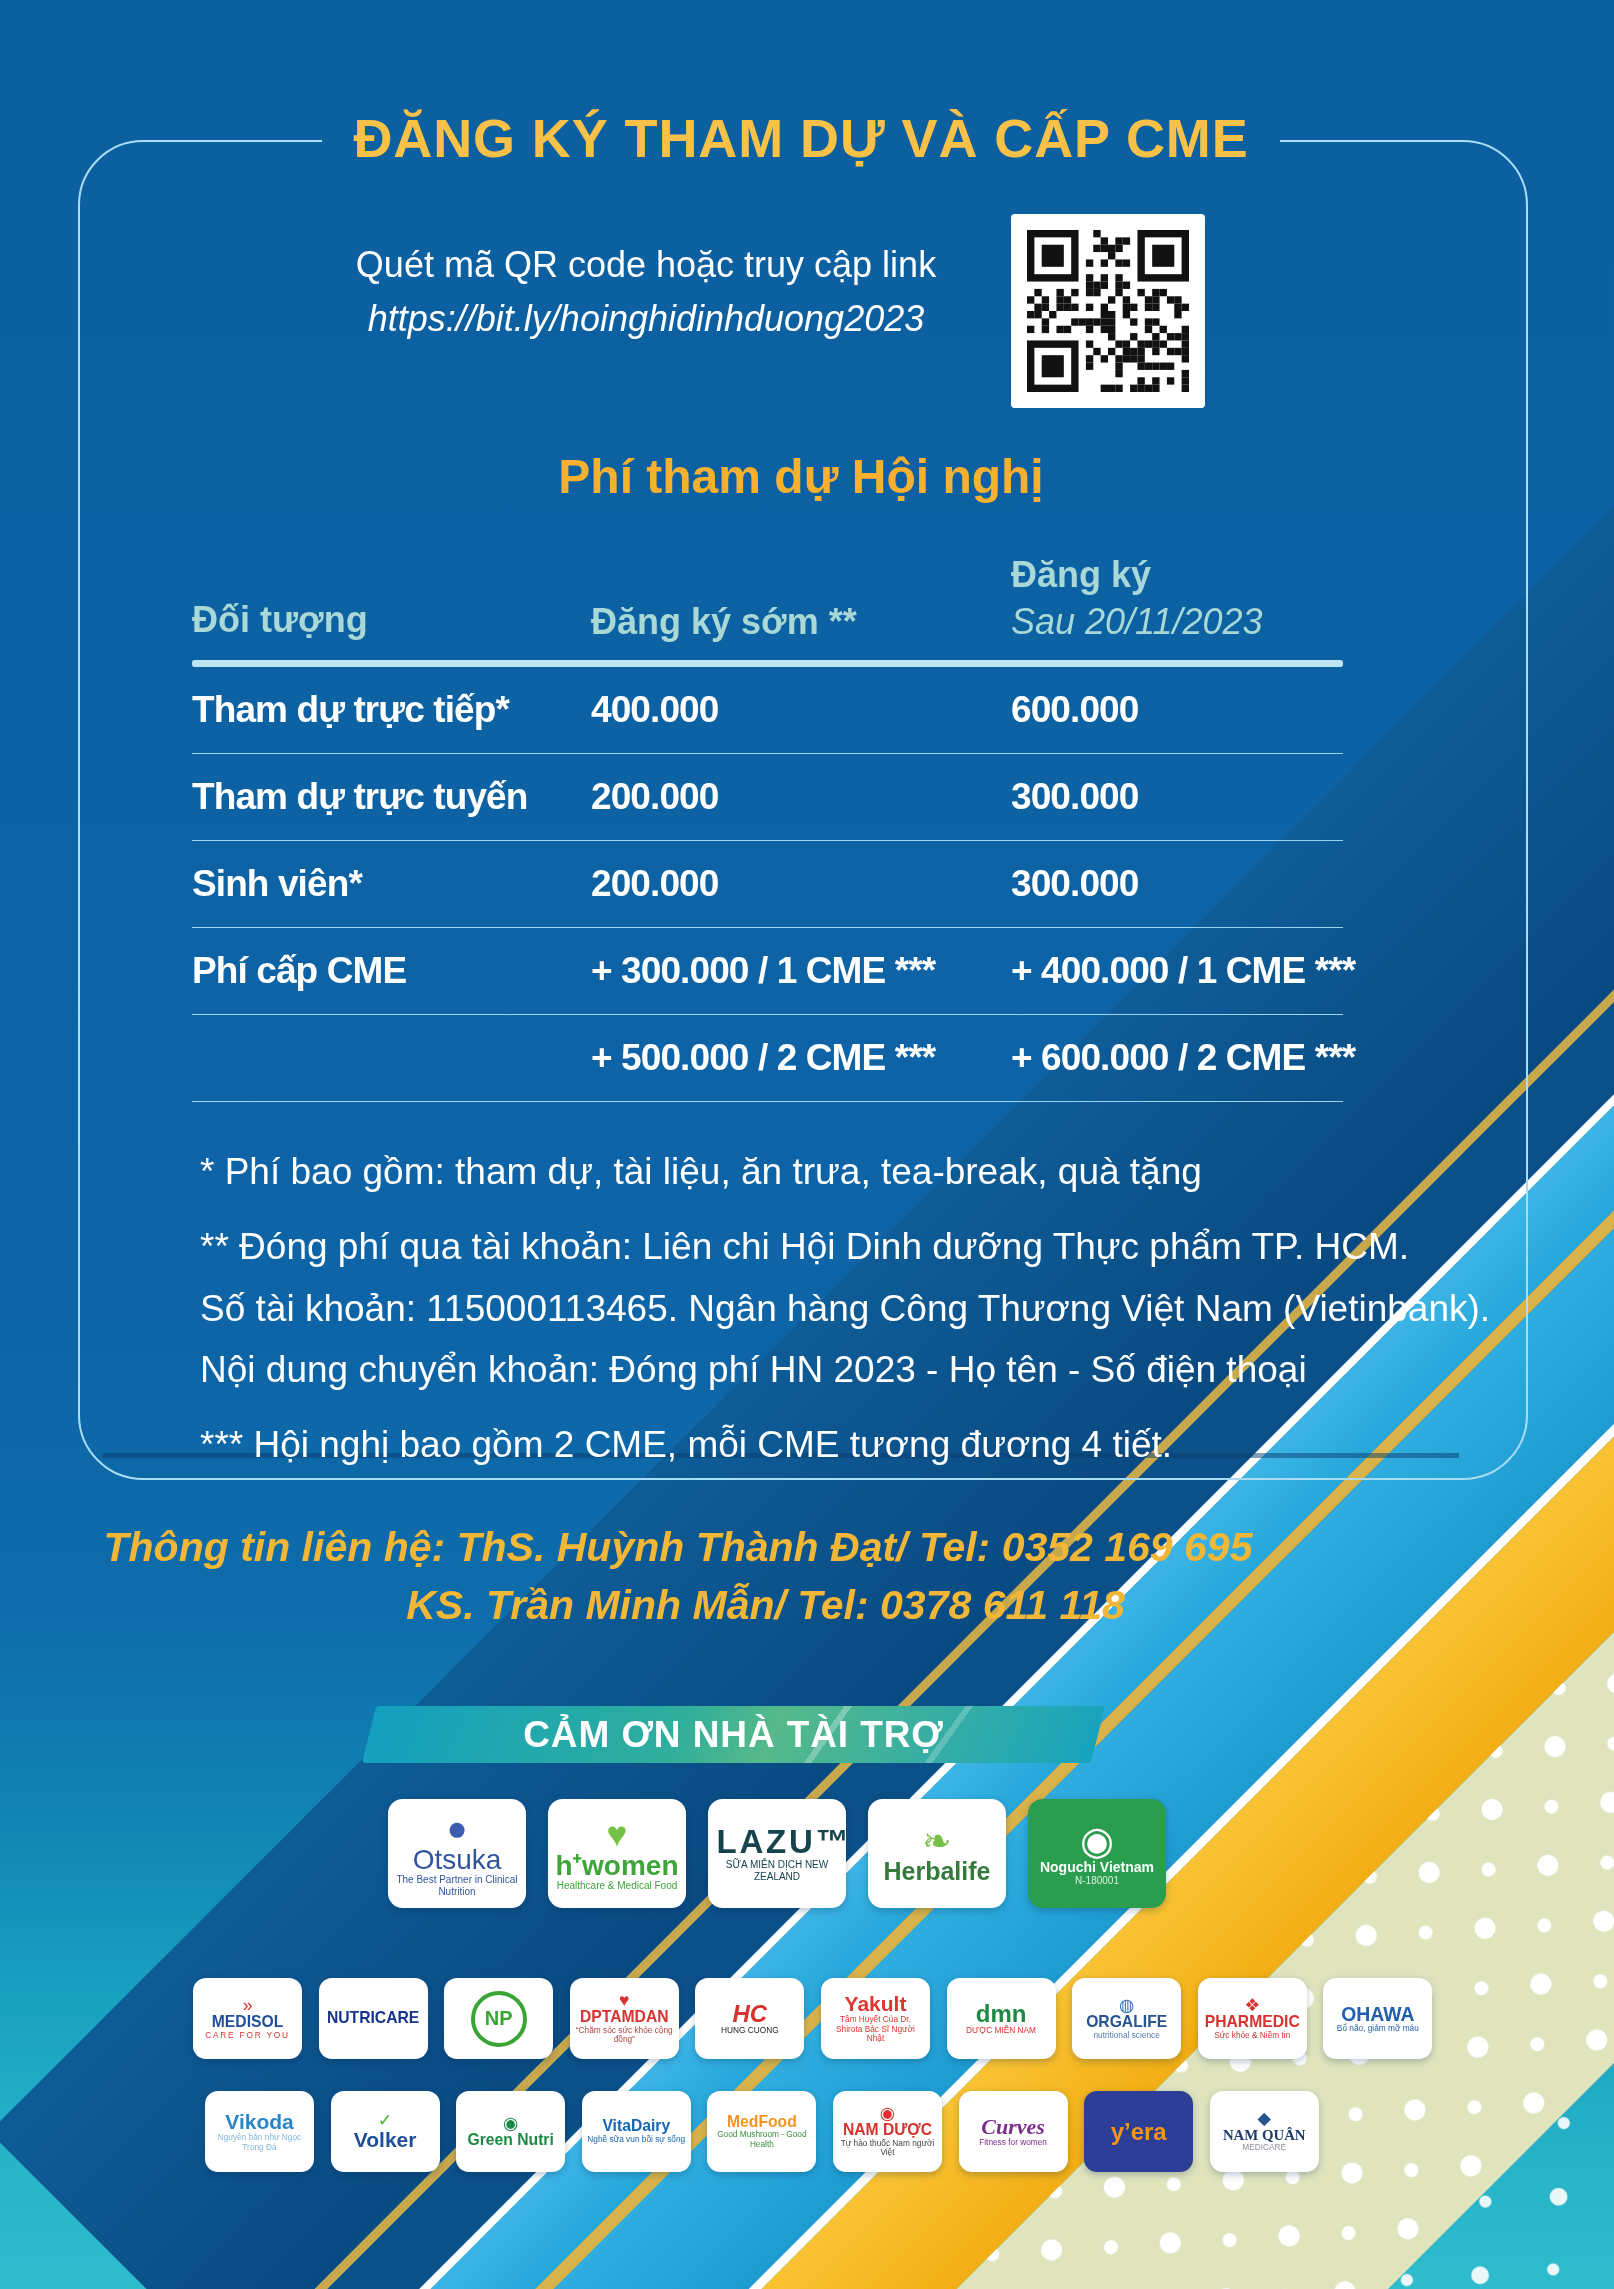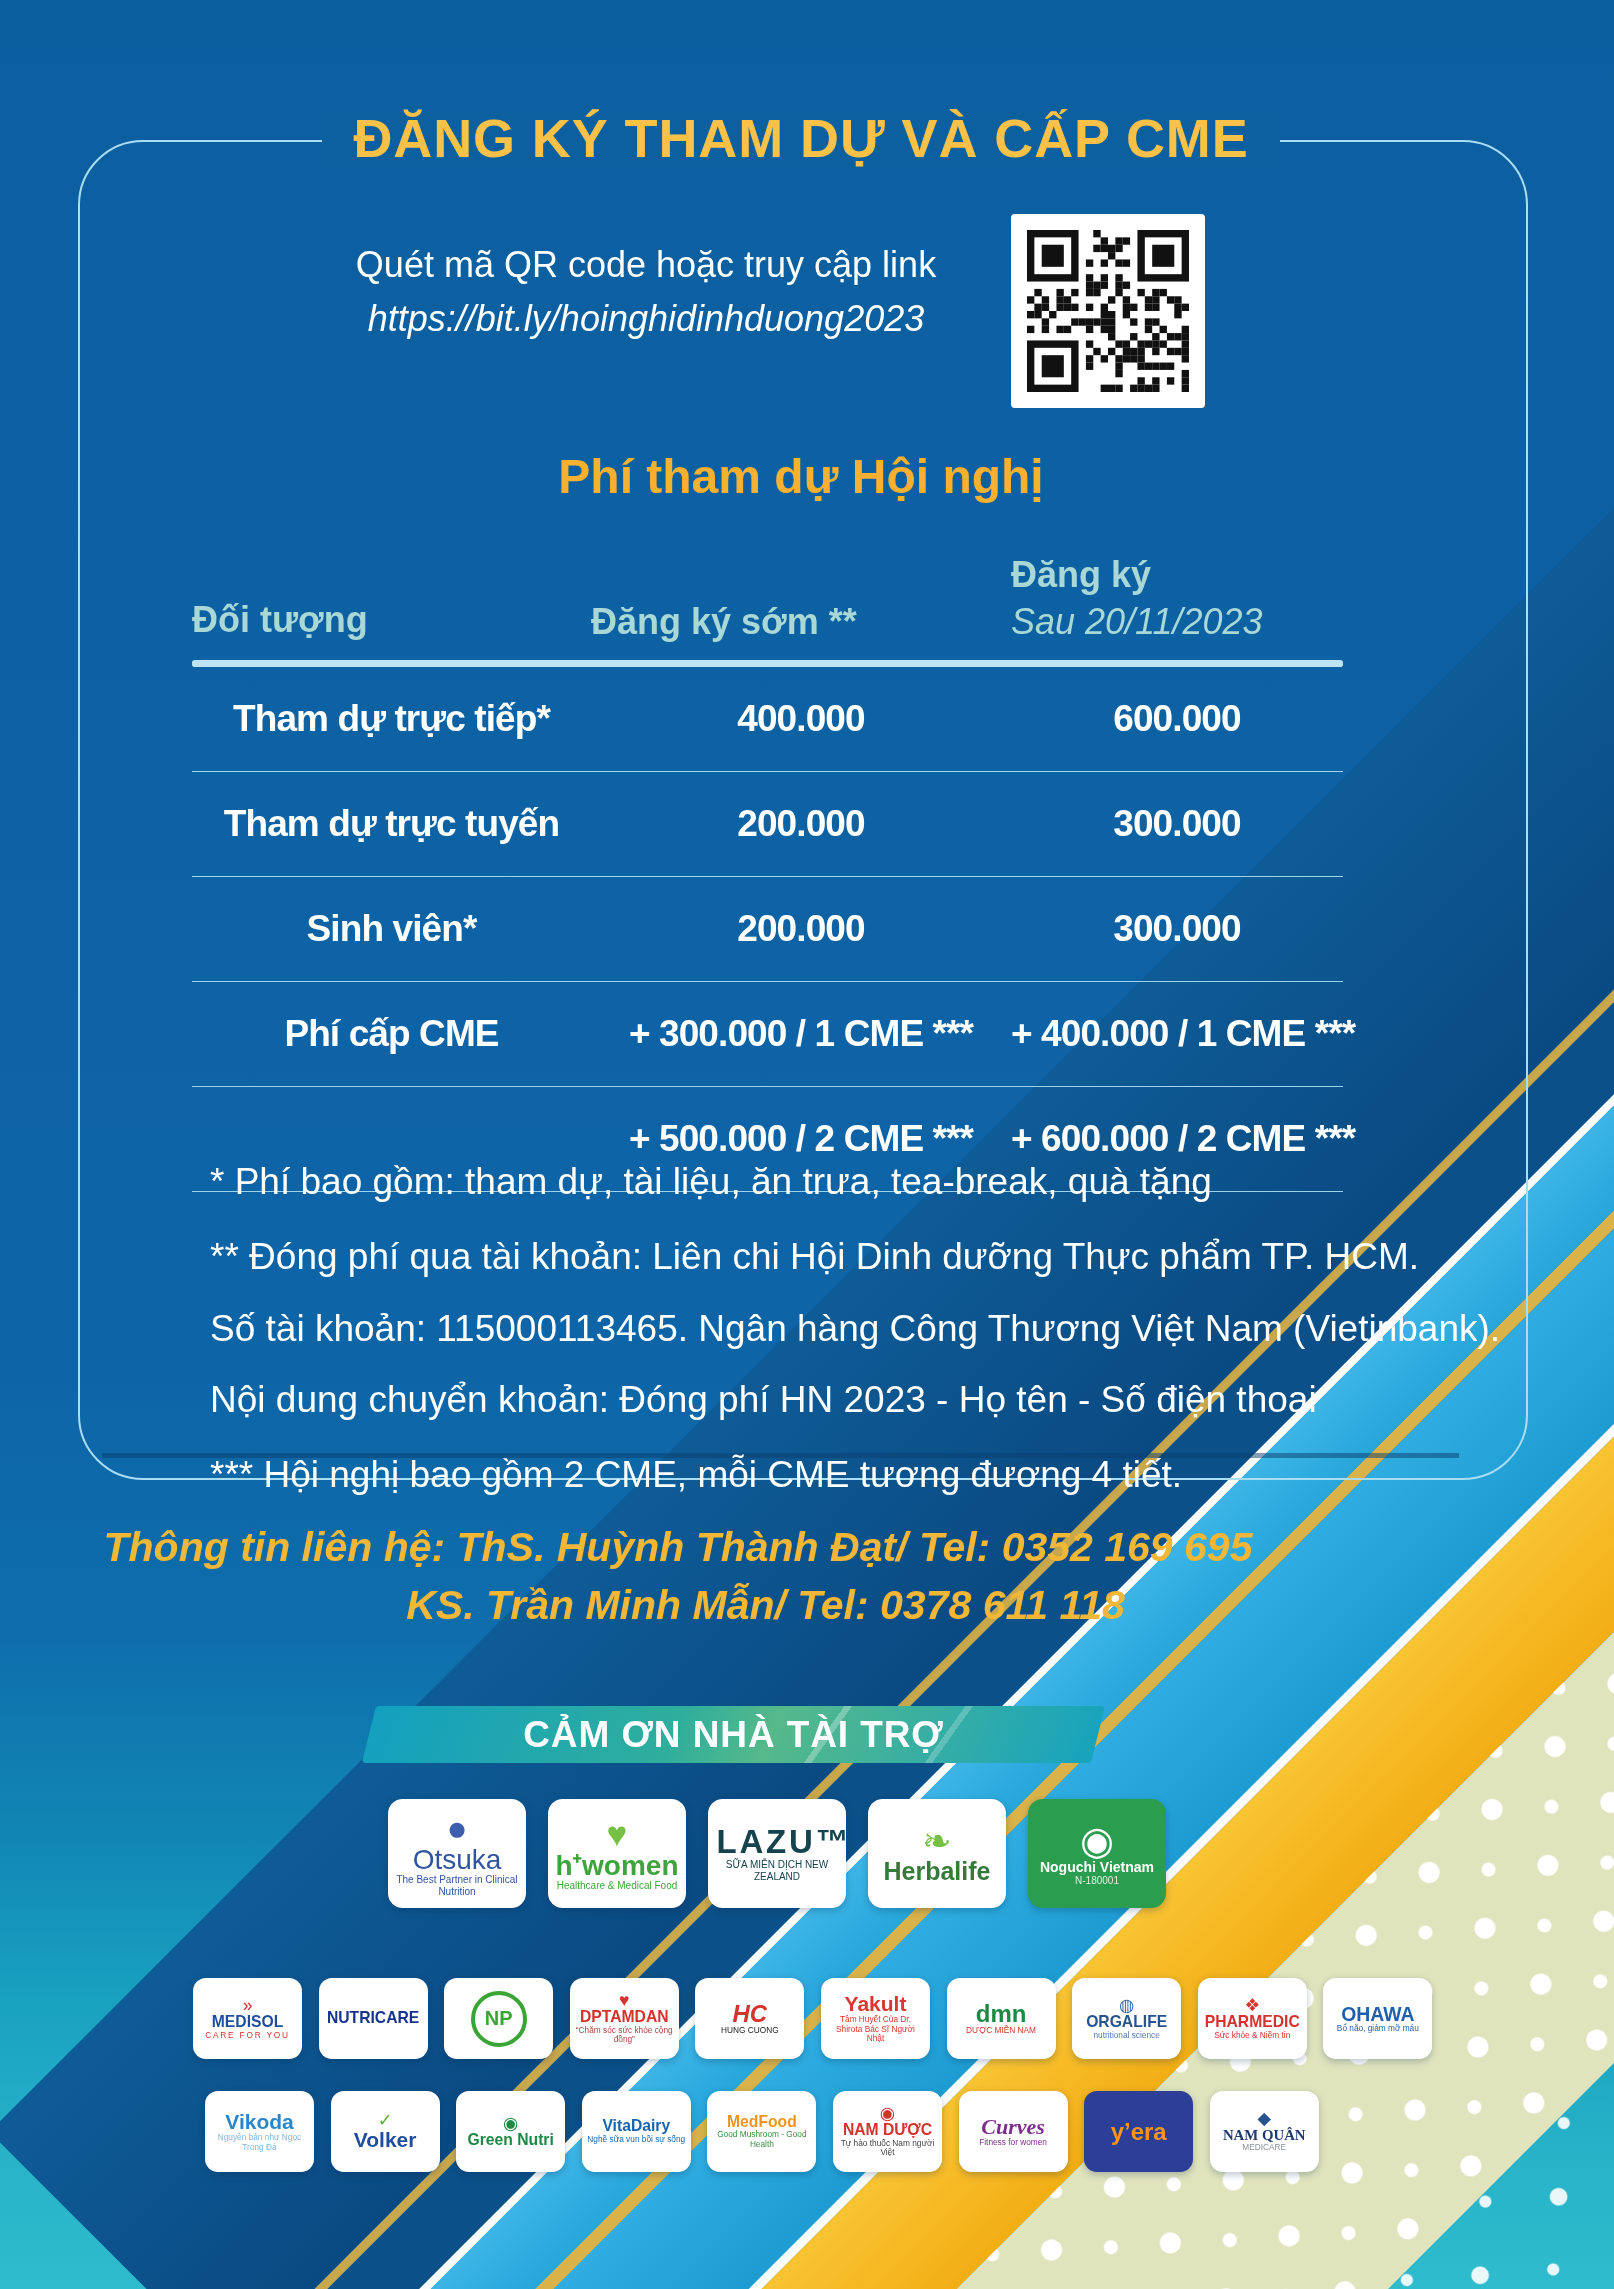--- a/index.html
+++ b/index.html
@@ -72,27 +72,27 @@
   }
   .fee-table{position:absolute;left:192px;top:552px;width:1151px;z-index:3;}
   .thead{display:grid;grid-template-columns:399px 420px 332px;align-items:end;}
   .th{color:#a9d8d6;font-size:36px;line-height:1.3;}
   .th .h1{font-weight:800;}
   .th .h2{font-style:italic;font-weight:400;}
   .th.c1{font-weight:800;padding-bottom:1.8px;}
   .hr-thick{margin-top:14.8px;height:6.5px;background:#bce4f2;border-radius:2.8px;}
   .trow{
     display:grid;grid-template-columns:399px 420px 332px;
-    padding:31px 0;border-bottom:1.8px solid #9fd3ea;text-align:center;
+    padding:22px 0;border-bottom:1.8px solid #9fd3ea;
   }
   .td{color:#ffffff;font-size:37px;font-weight:800;letter-spacing:-0.9px;white-space:nowrap;}
 
   
   .notes{position:absolute;left:192px;top:1137px;width:1311px;z-index:3;color:#ffffff;font-size:37px;}
-  .notes p{margin:18px;white-space:nowrap;line-height:1.44;}
+  .notes p{margin:8px;white-space:nowrap;line-height:1.44;}
   .notes .gap{margin-top:22px;}
 
   
   .contact{
     position:absolute;left:78px;top:1518px;width:1200px;z-index:3;text-align:center;
     color:#f2b737;font-style:italic;font-weight:700;font-size:41px;line-height:1.42;
   }
   .contact .l2{padding-left:175px;}
 
   

